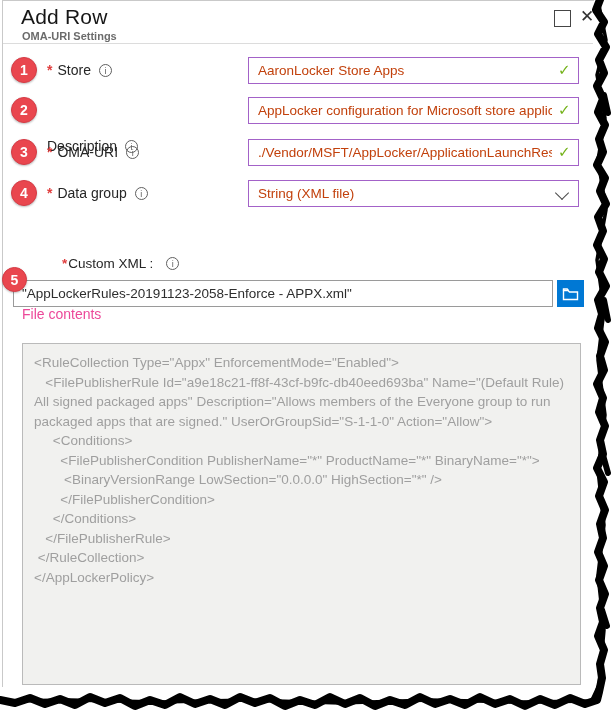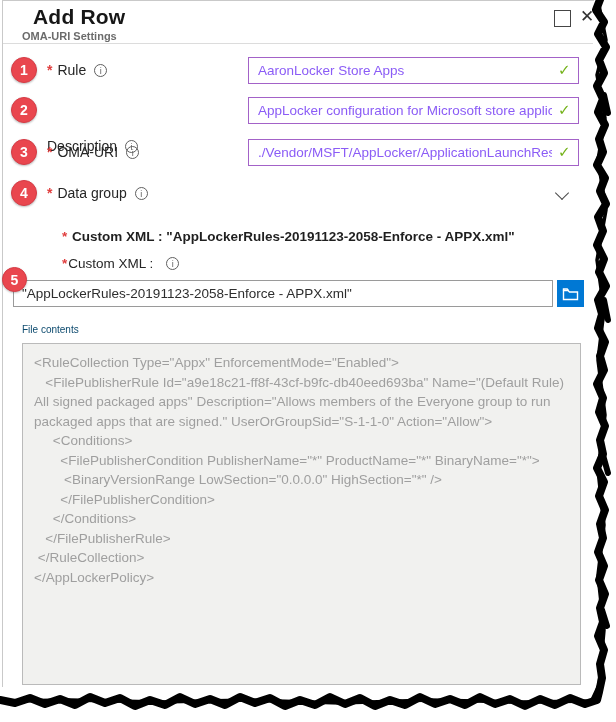--- a/index.html
+++ b/index.html
@@ -6,21 +6,21 @@
   #stage{
     position:relative;width:616px;height:722px;overflow:hidden;
     background:#ffffff;
     font-family:"Liberation Sans","DejaVu Sans",sans-serif;
     -webkit-font-smoothing:antialiased;
   }
   .abs{position:absolute;}
   
   .edge-top{left:2px;top:0;width:592px;height:1px;background:#c9c9c9;}
   .edge-left{left:2px;top:0;width:1px;height:687px;background:#c9c9c9;}
-  .title{left:33px;top:5px;font-size:21px;font-weight:700;color:#161616;letter-spacing:.2px;}
+  .title{left:21px;top:5px;font-size:21px;font-weight:400;color:#161616;letter-spacing:.2px;}
   .subtitle{left:22px;top:30px;font-size:11px;color:#6b6b6b;font-weight:bold;}
   .divider{left:3px;top:43px;width:590px;height:1px;background:#dcdcdc;}
   .maxbox{left:554px;top:10px;width:15px;height:15px;border:1.5px solid #454545;background:#fff;cursor:pointer;}
   .closex{left:580px;top:6px;font-size:17px;color:#333;cursor:pointer;line-height:22px;}
   
   .badge{
     width:26px;height:26px;border-radius:50%;
     background:#e9464e;border:1px solid #d63a44;box-sizing:border-box;
     color:#fff;font-size:14px;font-weight:700;
     display:flex;align-items:center;justify-content:center;
@@ -31,40 +31,40 @@
   .req{color:#e03e3e;font-weight:700;margin-right:1px;}
   .info{
     display:inline-block;width:13px;height:13px;border:1px solid #5f5f5f;border-radius:50%;
     font-size:9px;line-height:12px;text-align:center;color:#5f5f5f;margin-left:4px;
     box-sizing:border-box;font-weight:400;
   }
   
   .tinput{
     left:248px;width:331px;height:27px;box-sizing:border-box;
     border:1.5px solid #a362c8;background:#fff;
-    font-family:inherit;font-size:13.5px;color:#8b5cf6;
+    font-family:inherit;font-size:13.5px;color:#c2410c;
     padding:0 26px 0 9px;outline:none;
   }
   .check{color:#73b219;font-size:15px;font-weight:700;z-index:4;}
   .chev{
     width:9px;height:9px;border-right:1.8px solid #4a4a4a;border-bottom:1.8px solid #4a4a4a;
     transform:rotate(45deg);z-index:4;
   }
   .xmlsummary{left:62px;top:229px;font-size:13.5px;font-weight:700;color:#1f1f1f;white-space:nowrap;}
   .xmllabel{left:62px;top:256px;font-size:13.5px;color:#262626;display:flex;align-items:center;}
   .fileinput{
     left:13px;top:280px;width:540px;height:27px;box-sizing:border-box;
     border:1px solid #9a9a9a;background:#fff;font-family:inherit;
     font-size:13.5px;color:#2e2e2e;padding:0 8px;outline:none;
   }
   .folderbtn{
     left:557px;top:280px;width:27px;height:27px;background:#0078d4;border:none;
     display:flex;align-items:center;justify-content:center;cursor:pointer;padding:0;
   }
-  .fclabel{left:22px;top:324px;font-size:10px;color:#0c4a6e;}
+  .fclabel{left:22px;top:306px;font-size:14px;color:#ec4899;}
   .filebox{
     left:22px;top:343px;width:559px;height:342px;box-sizing:border-box;
     background:#f1f1ef;border:1px solid #bababa;
     padding:9px 11px;color:#9f9f9f;font-size:13.5px;line-height:19.5px;
     white-space:pre-wrap;word-wrap:break-word;font-family:inherit;overflow:hidden;
   }
   .torn{left:0;top:0;width:616px;height:722px;z-index:20;pointer-events:none;}
 </style>
 </head>
 <body>
@@ -75,21 +75,21 @@
   <div class="abs edge-left"></div>
   <div class="abs title">Add Row</div>
   <div class="abs subtitle">OMA-URI Settings</div>
   <div class="abs divider"></div>
   <div class="abs maxbox"></div>
   <div class="abs closex">✕</div>
 
   <div class="abs badge" style="left:11px;top:57px;">1</div>
   <div class="abs flabel" style="top:62px;">
     <span class="req">*</span>
-      <span>Rule</span>
+      <span>Store</span>
       <span class="info">i</span>
   </div>
   <input class="abs tinput" style="top: 57px;" readonly="" value="AaronLocker Store Apps">
   <span class="abs check" style="left:558px;top:61px;">✓</span>
 
   <div class="abs badge" style="left:11px;top:97px;">2</div>
   <div class="abs flabel" style="top:102px;margin-top:36px;">
     <span>Description</span>
       <span class="info">i</span>
   </div>
@@ -104,25 +104,23 @@
   </div>
   <input class="abs tinput" style="top: 139px;" readonly="" value="./Vendor/MSFT/AppLocker/ApplicationLaunchRestric...">
   <span class="abs check" style="left:558px;top:143px;">✓</span>
 
   <div class="abs badge" style="left:11px;top:180px;">4</div>
   <div class="abs flabel" style="top:185px;">
     <span class="req">*</span>
       <span>Data group</span>
       <span class="info">i</span>
   </div>
+  <input class="abs tinput" style="top: 180px;" readonly="" value="String (XML file)">
   <span class="abs chev" style="left:557px;top:188px;"></span>
 
-  <div class="abs xmlsummary">
-    <span class="req">*</span> <span>Custom XML : "AppLockerRules-20191123-2058-Enforce - APPX.xml"</span>
-  </div>
   <div class="abs xmllabel">
     <span class="req">*</span>
       <span style="margin-right:9px;">Custom XML :</span>
       <span class="info">i</span>
   </div>
 
   <div class="abs badge" style="left:2px;top:267px;width:25px;height:25px;">5</div>
   <input class="abs fileinput" readonly="" value="&quot;AppLockerRules-20191123-2058-Enforce - APPX.xml&quot;" style="">
   <button class="abs folderbtn">
     <span style="display:flex;">

